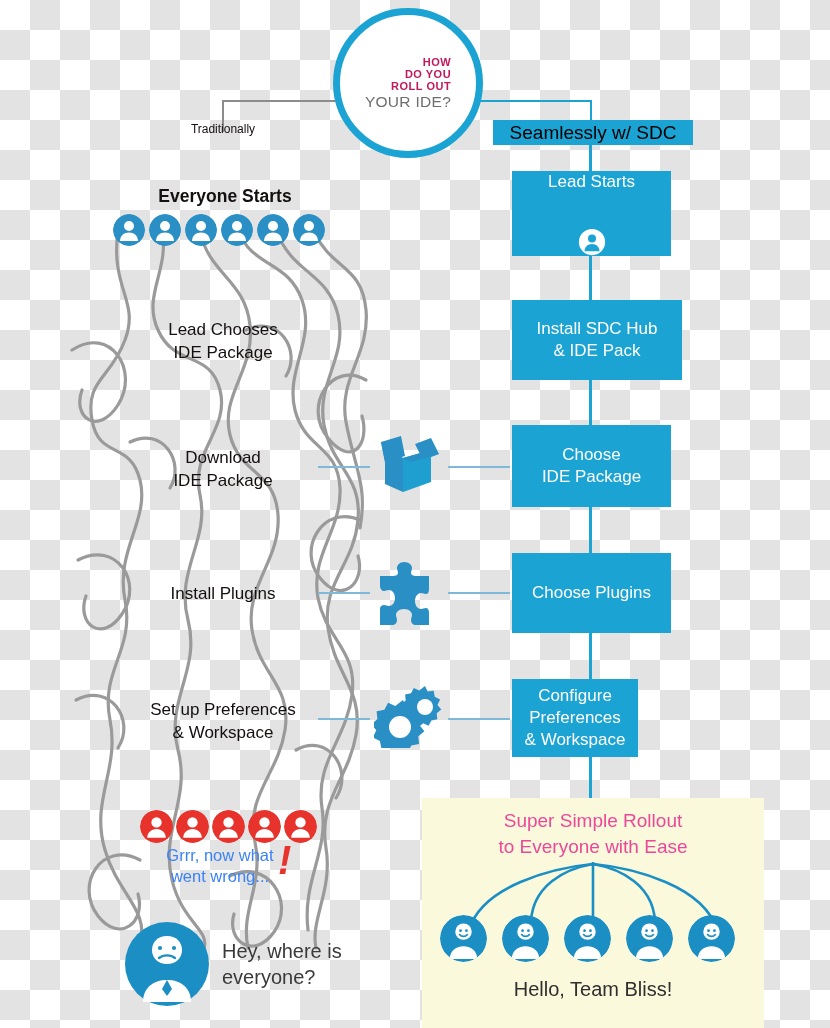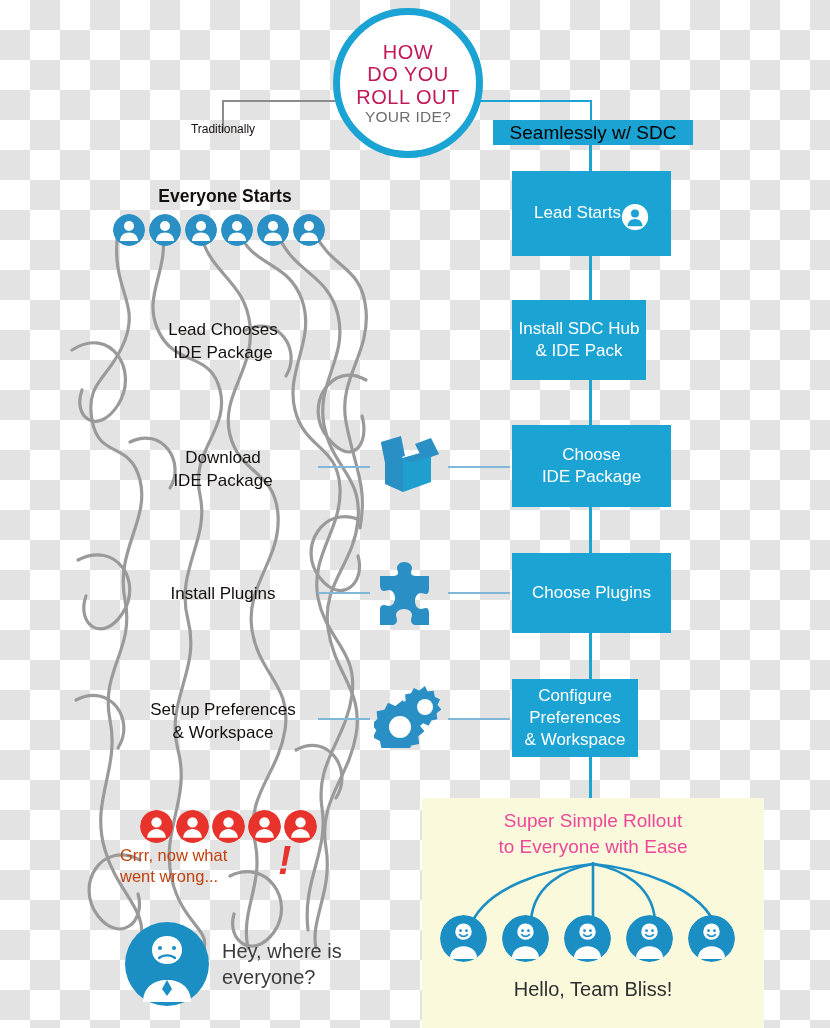--- a/index.html
+++ b/index.html
@@ -24,22 +24,23 @@
     border-radius:50%;
     background:#ffffff;
     border:7px solid #1ba3d3;
     box-sizing:border-box;
     display:flex;align-items:center;justify-content:center;
     text-align:center;
     z-index:6;
   }
   #title-circle .inner{line-height:1.12;}
   .t-main{
-    color:#c2185b;font-weight:normal;font-size:20px;letter-spacing:.5px;
+    color:#c2185b;font-weight:bold;font-size:11px;letter-spacing:.5px;
     display:block;
+    text-align:right;
   }
   .t-sub{
     color:#6d6d6d;font-size:15.5px;letter-spacing:.3px;display:block;
   }
 
   
   .bracket{border-style:solid;border-color:#8c8c8c;}
   #bracket-left{
     left:222px;top:100px;width:150px;height:32px;
     border-width:2px 0 0 2px;box-sizing:border-box;z-index:2;
@@ -80,35 +81,35 @@
 
   
   #flow-spine{
     left:589px;top:145px;width:3px;height:655px;background:#1ba3d3;z-index:2;
   }
   .step-box{
     background:#1ba3d3;color:#ffffff;
     display:flex;align-items:center;justify-content:center;text-align:center;
     font-size:17px;line-height:1.3;z-index:4;
   }
-  #box-lead-starts{left:512px;top:171px;width:159px;height:85px;flex-direction:row;}
-  #box-install-hub{left:512px;top:300px;width:134px;height:80px;}
+  #box-lead-starts{left:512px;top:171px;width:159px;height:85px;flex-direction:column;justify-content:space-between;}
+  #box-install-hub{left:512px;top:300px;width:170px;height:80px;}
   #box-choose-ide{left:512px;top:425px;width:159px;height:82px;}
   #box-choose-plugins{left:512px;top:553px;width:159px;height:80px;}
   #box-configure{left:512px;top:679px;width:126px;height:78px;}
 
   
   .mid-icon{z-index:5;}
   .dash{height:2px;background:#7fb8d8;z-index:3;}
 
   
   #red-row{left:140px;top:810px;z-index:4;}
   #grrr-text{
-    left:120px;top:845px;width:200px;text-align:left;
-    font-size:16.5px;color:#c2410c;line-height:1.25;z-index:4;
+    left:120px;top:845px;width:200px;text-align:center;
+    font-size:16.5px;color:#3b82f6;line-height:1.25;z-index:4;
   }
   #bang{
     left:278px;top:838px;font-size:40px;color:#e8322c;font-weight:bold;
     font-style:italic;z-index:5;
   }
 
   
   #lonely-circle{left:125px;top:922px;width:84px;height:84px;z-index:4;}
   #lonely-text{
     left:222px;top:938px;width:200px;font-size:20px;color:#3a3a3a;

